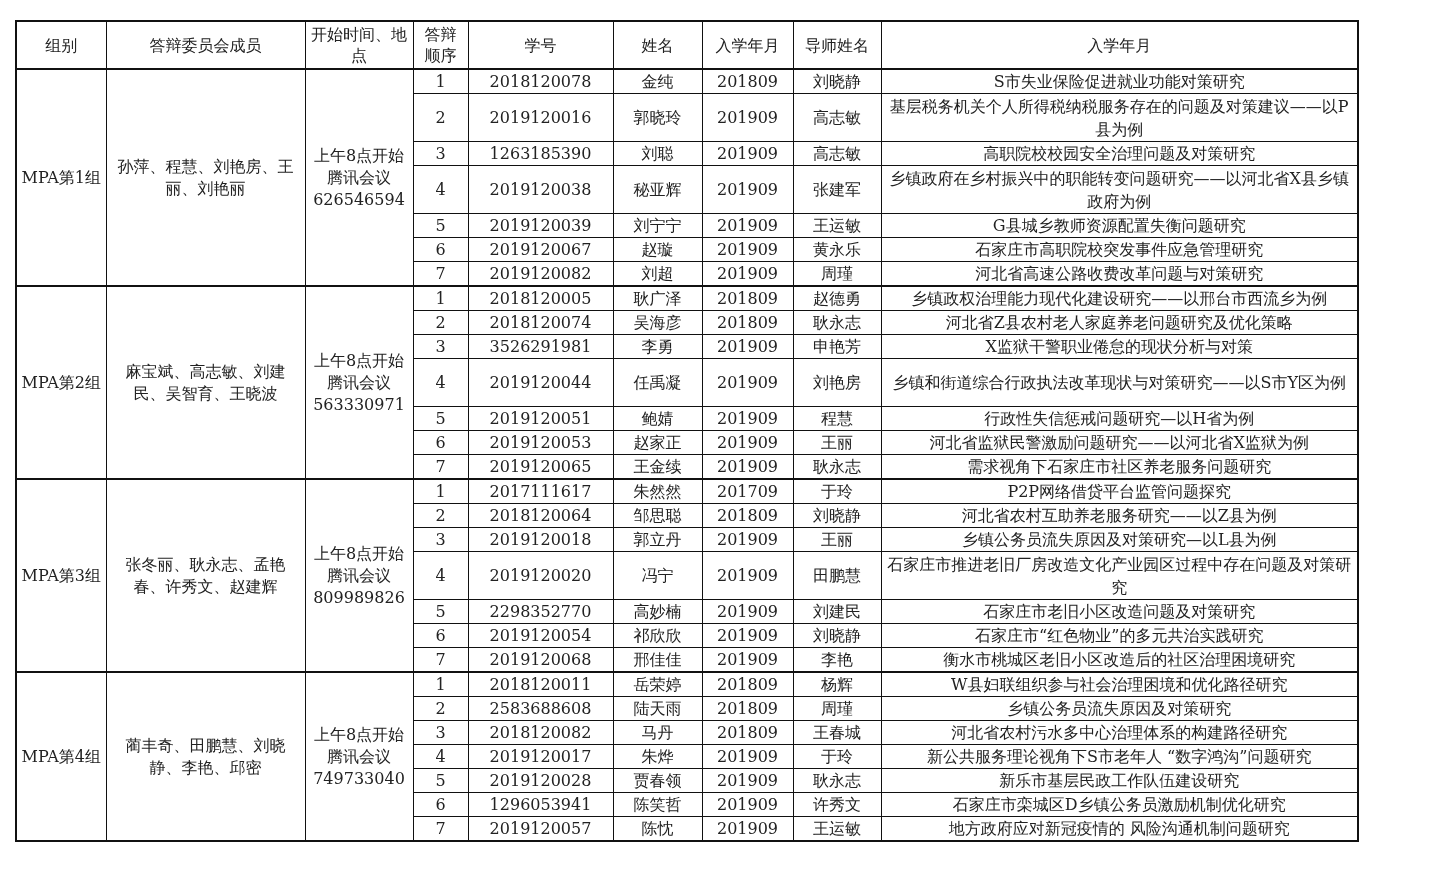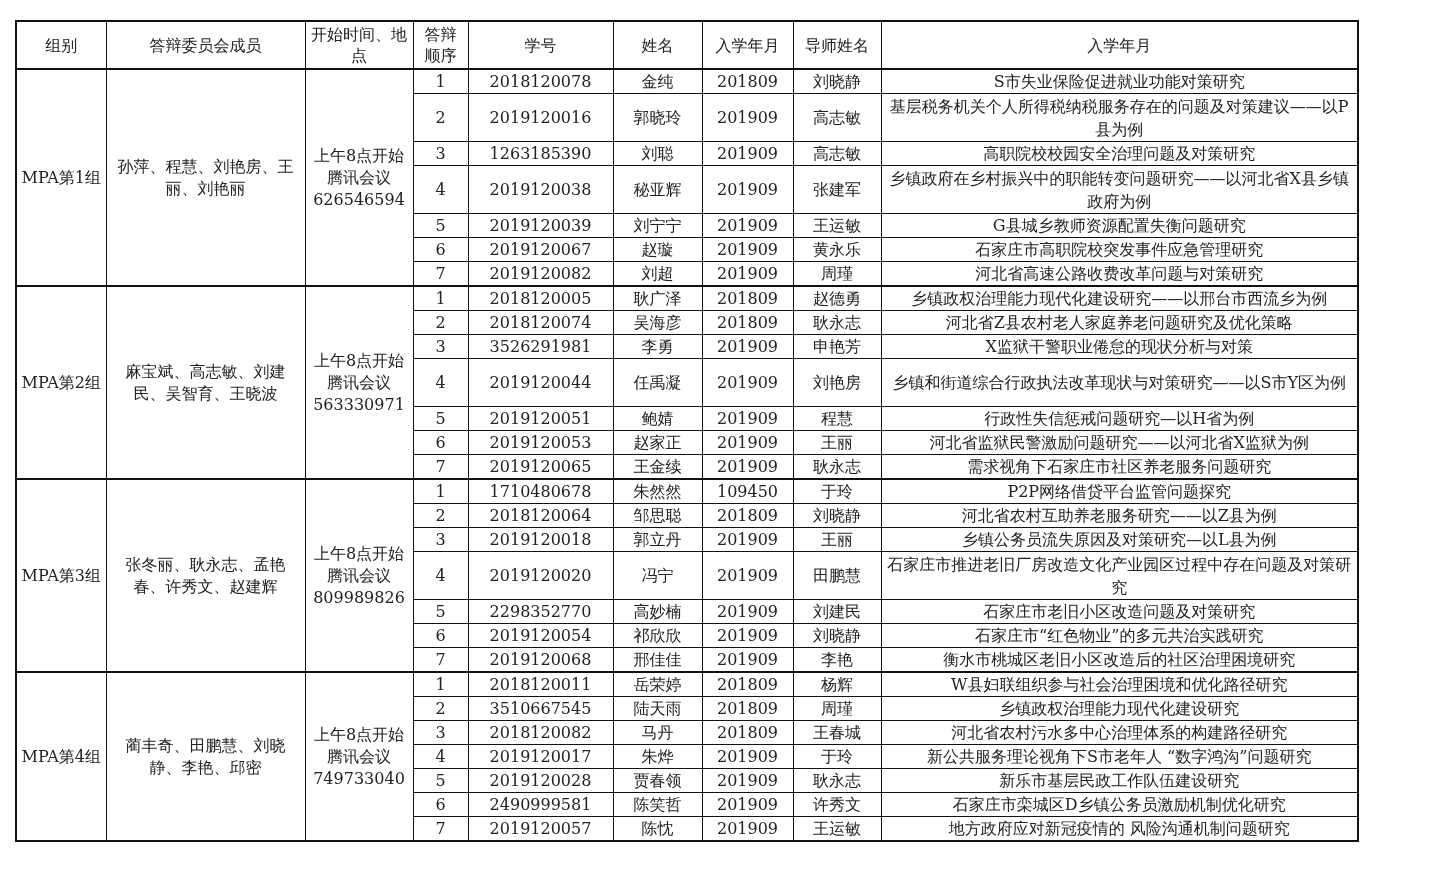--- a/index.html
+++ b/index.html
@@ -169,23 +169,23 @@
         <td>王金续</td>
         <td>201909</td>
         <td>耿永志</td>
         <td class="title">需求视角下石家庄市社区养老服务问题研究</td>
       </tr>
       <tr class="r1 gstart">
         <td class="grp" rowspan="7">MPA第3组</td>
         <td class="members" rowspan="7">张冬丽、耿永志、孟艳春、许秀文、赵建辉</td>
         <td class="time" rowspan="7">上午8点开始 腾讯会议 809989826</td>
         <td>1</td>
-        <td>1710480678</td>
+        <td>2017111617</td>
         <td>朱然然</td>
-        <td>109450</td>
+        <td>201709</td>
         <td>于玲</td>
         <td class="title">P2P网络借贷平台监管问题探究</td>
       </tr>
       <tr class="r1">
         <td>2</td>
         <td>2018120064</td>
         <td>邹思聪</td>
         <td>201809</td>
         <td>刘晓静</td>
         <td class="title">河北省农村互助养老服务研究——以Z县为例</td>
@@ -236,25 +236,25 @@
         <td class="time" rowspan="7">上午8点开始 腾讯会议 749733040</td>
         <td>1</td>
         <td>2018120011</td>
         <td>岳荣婷</td>
         <td>201809</td>
         <td>杨辉</td>
         <td class="title">W县妇联组织参与社会治理困境和优化路径研究</td>
       </tr>
       <tr class="r1">
         <td>2</td>
-        <td>3510667545</td>
+        <td>2583688608</td>
         <td>陆天雨</td>
         <td>201809</td>
         <td>周瑾</td>
-        <td class="title">乡镇政权治理能力现代化建设研究</td>
+        <td class="title">乡镇公务员流失原因及对策研究</td>
       </tr>
       <tr class="r1">
         <td>3</td>
         <td>2018120082</td>
         <td>马丹</td>
         <td>201809</td>
         <td>王春城</td>
         <td class="title">河北省农村污水多中心治理体系的构建路径研究</td>
       </tr>
       <tr class="r1">
@@ -268,21 +268,21 @@
       <tr class="r1">
         <td>5</td>
         <td>2019120028</td>
         <td>贾春领</td>
         <td>201909</td>
         <td>耿永志</td>
         <td class="title">新乐市基层民政工作队伍建设研究</td>
       </tr>
       <tr class="r1">
         <td>6</td>
-        <td>2490999581</td>
+        <td>1296053941</td>
         <td>陈笑哲</td>
         <td>201909</td>
         <td>许秀文</td>
         <td class="title">石家庄市栾城区D乡镇公务员激励机制优化研究</td>
       </tr>
       <tr class="r1">
         <td>7</td>
         <td>2019120057</td>
         <td>陈忱</td>
         <td>201909</td>

